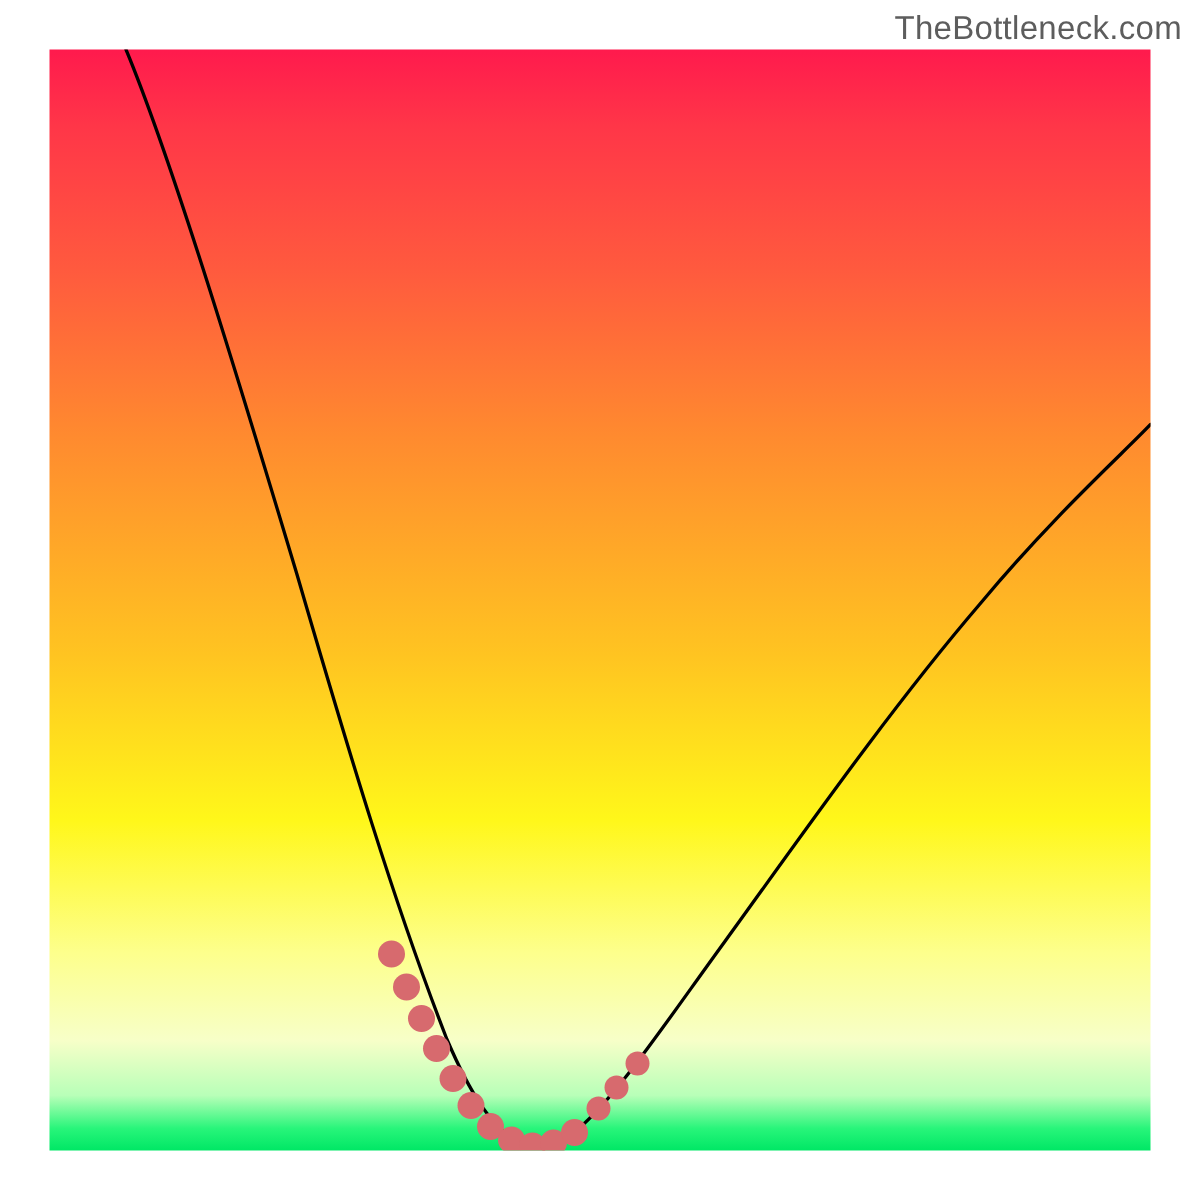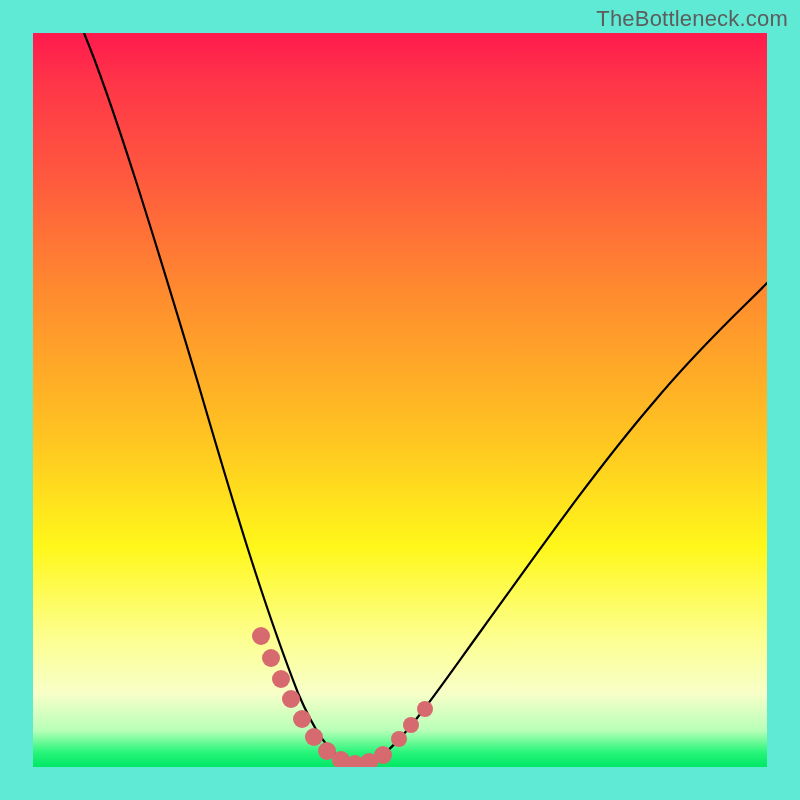--- a/index.html
+++ b/index.html
@@ -10,21 +10,21 @@
     background: #000;
     overflow: hidden;
     font-family: Arial, Helvetica, sans-serif;
   }
   .frame {
     position: absolute;
     left: 0;
     top: 0;
     width: 800px;
     height: 800px;
-    background: #5eead4;
+    background: #ffffff;
   }
   .plot-area {
     position: absolute;
     left: 33px;
     top: 33px;
     width: 734px;
     height: 734px;
     
     background: linear-gradient(to bottom,
       #ff1a4d 0%,

